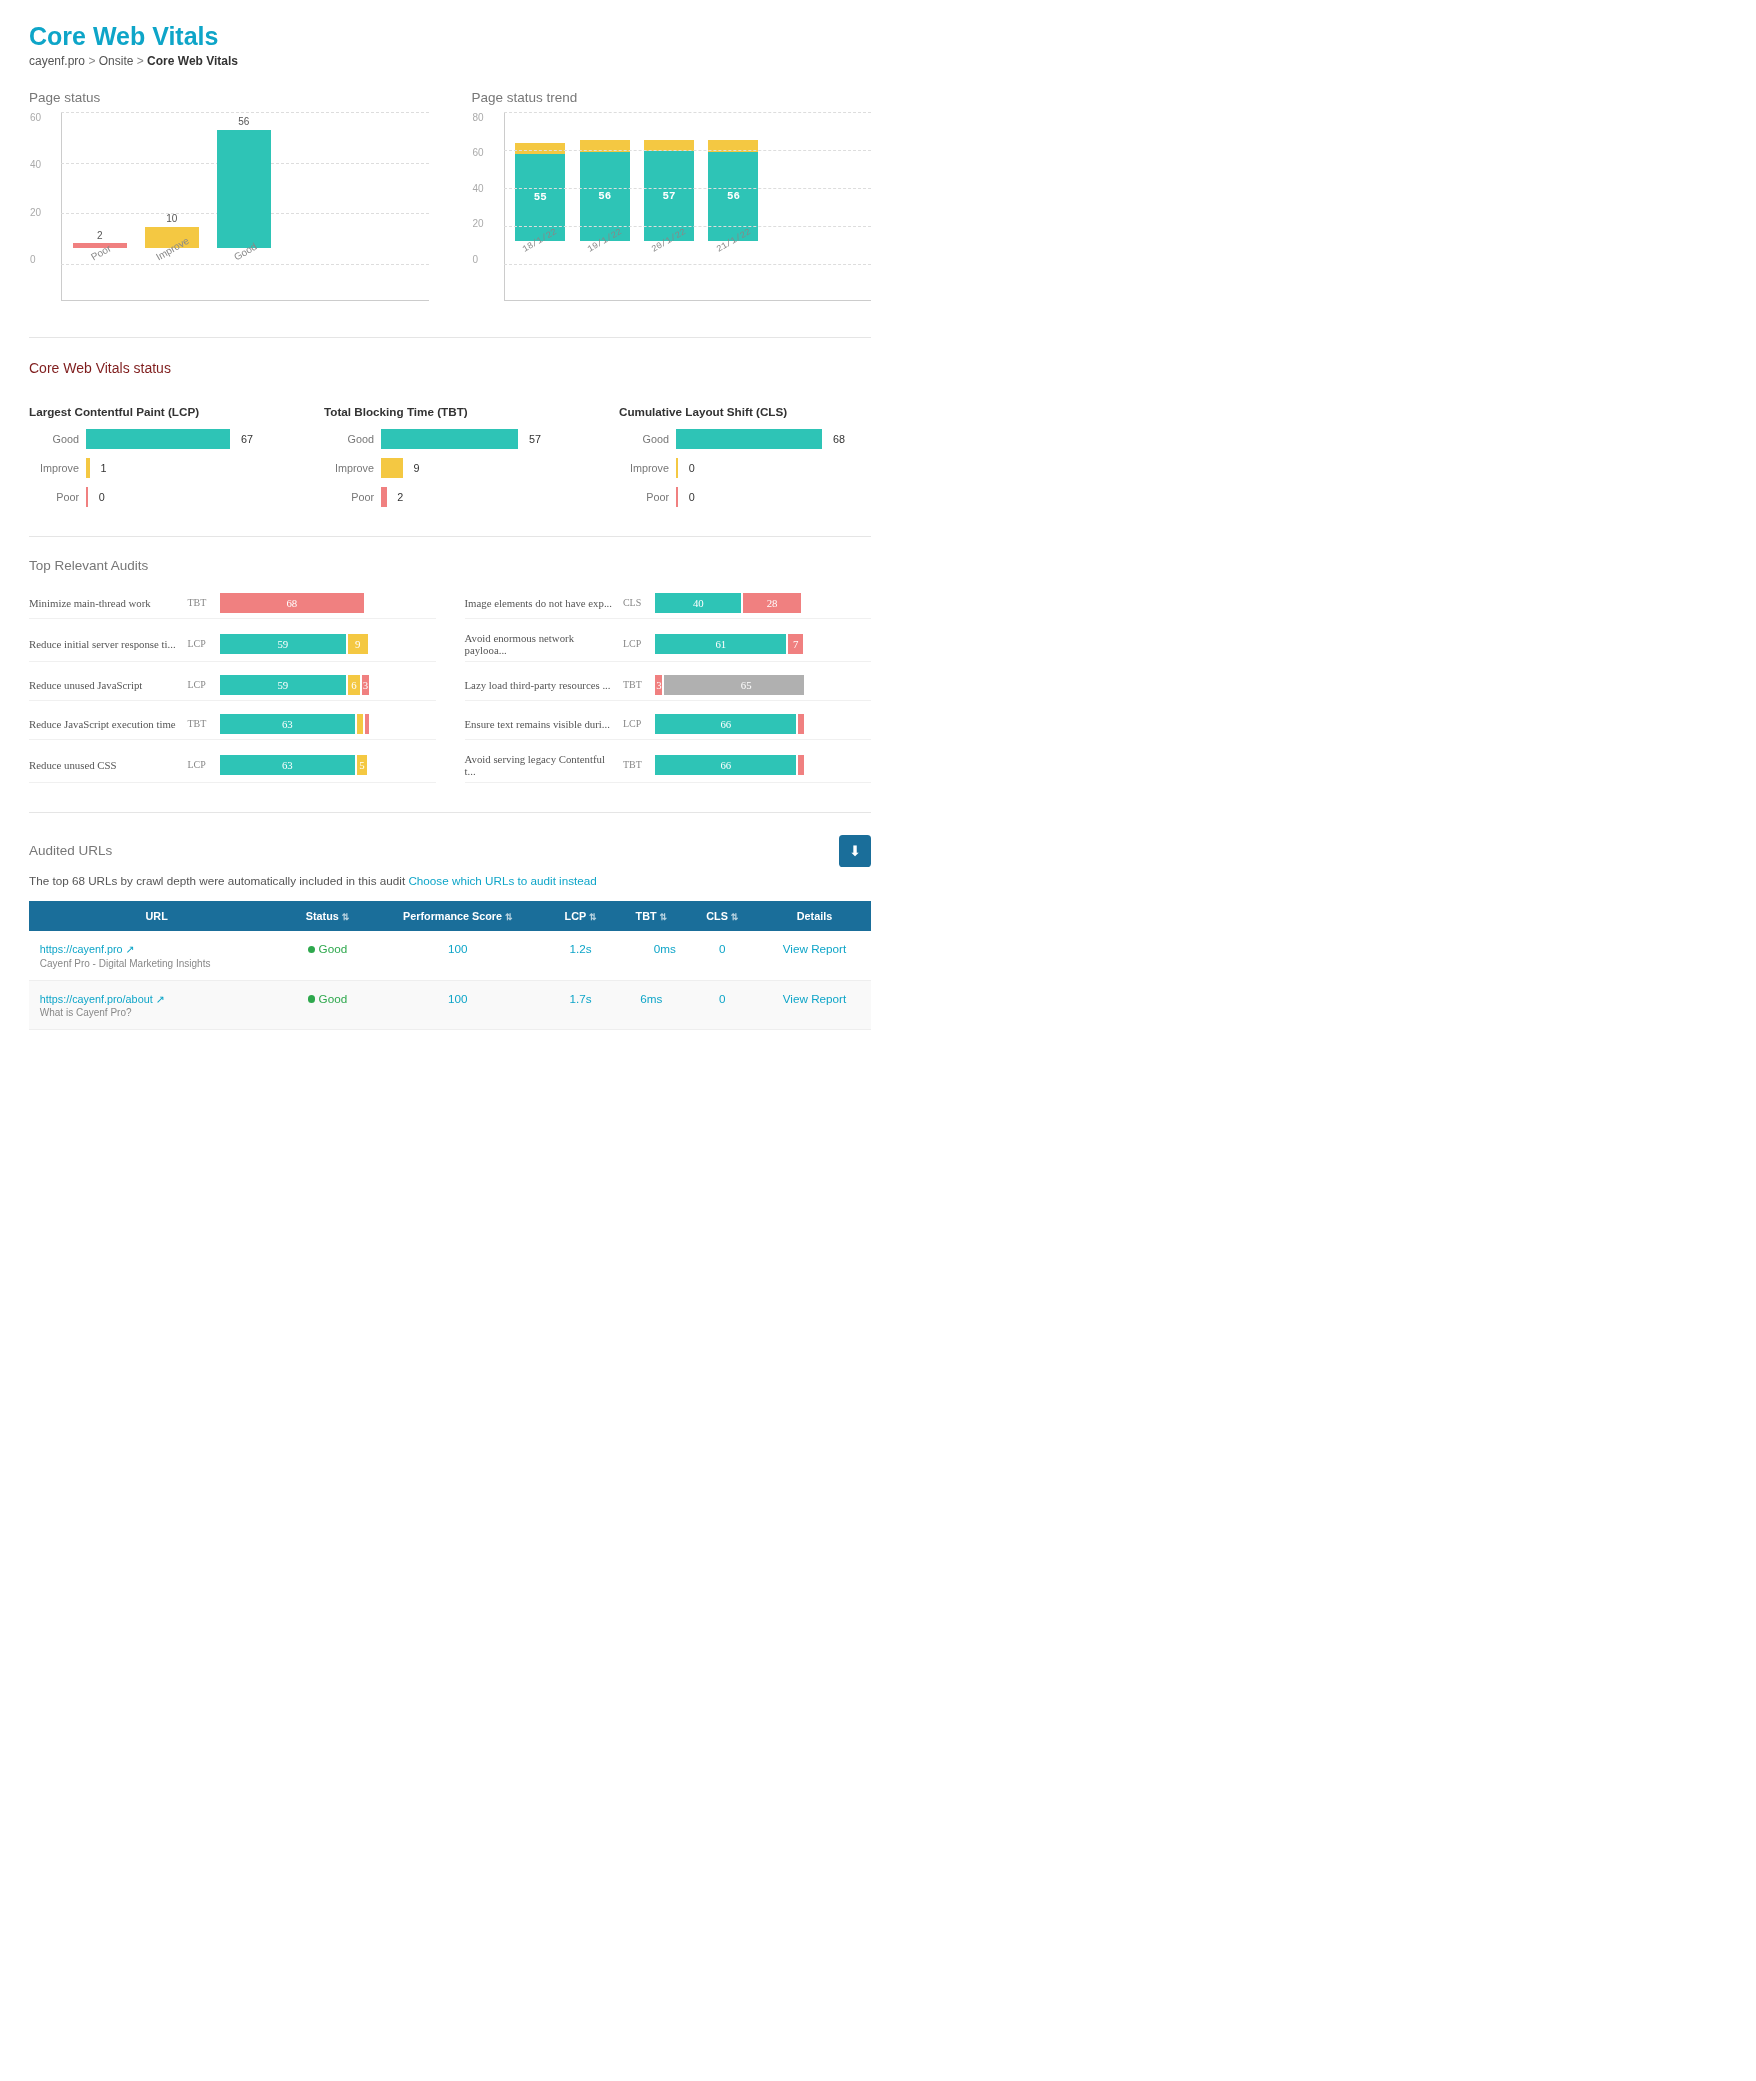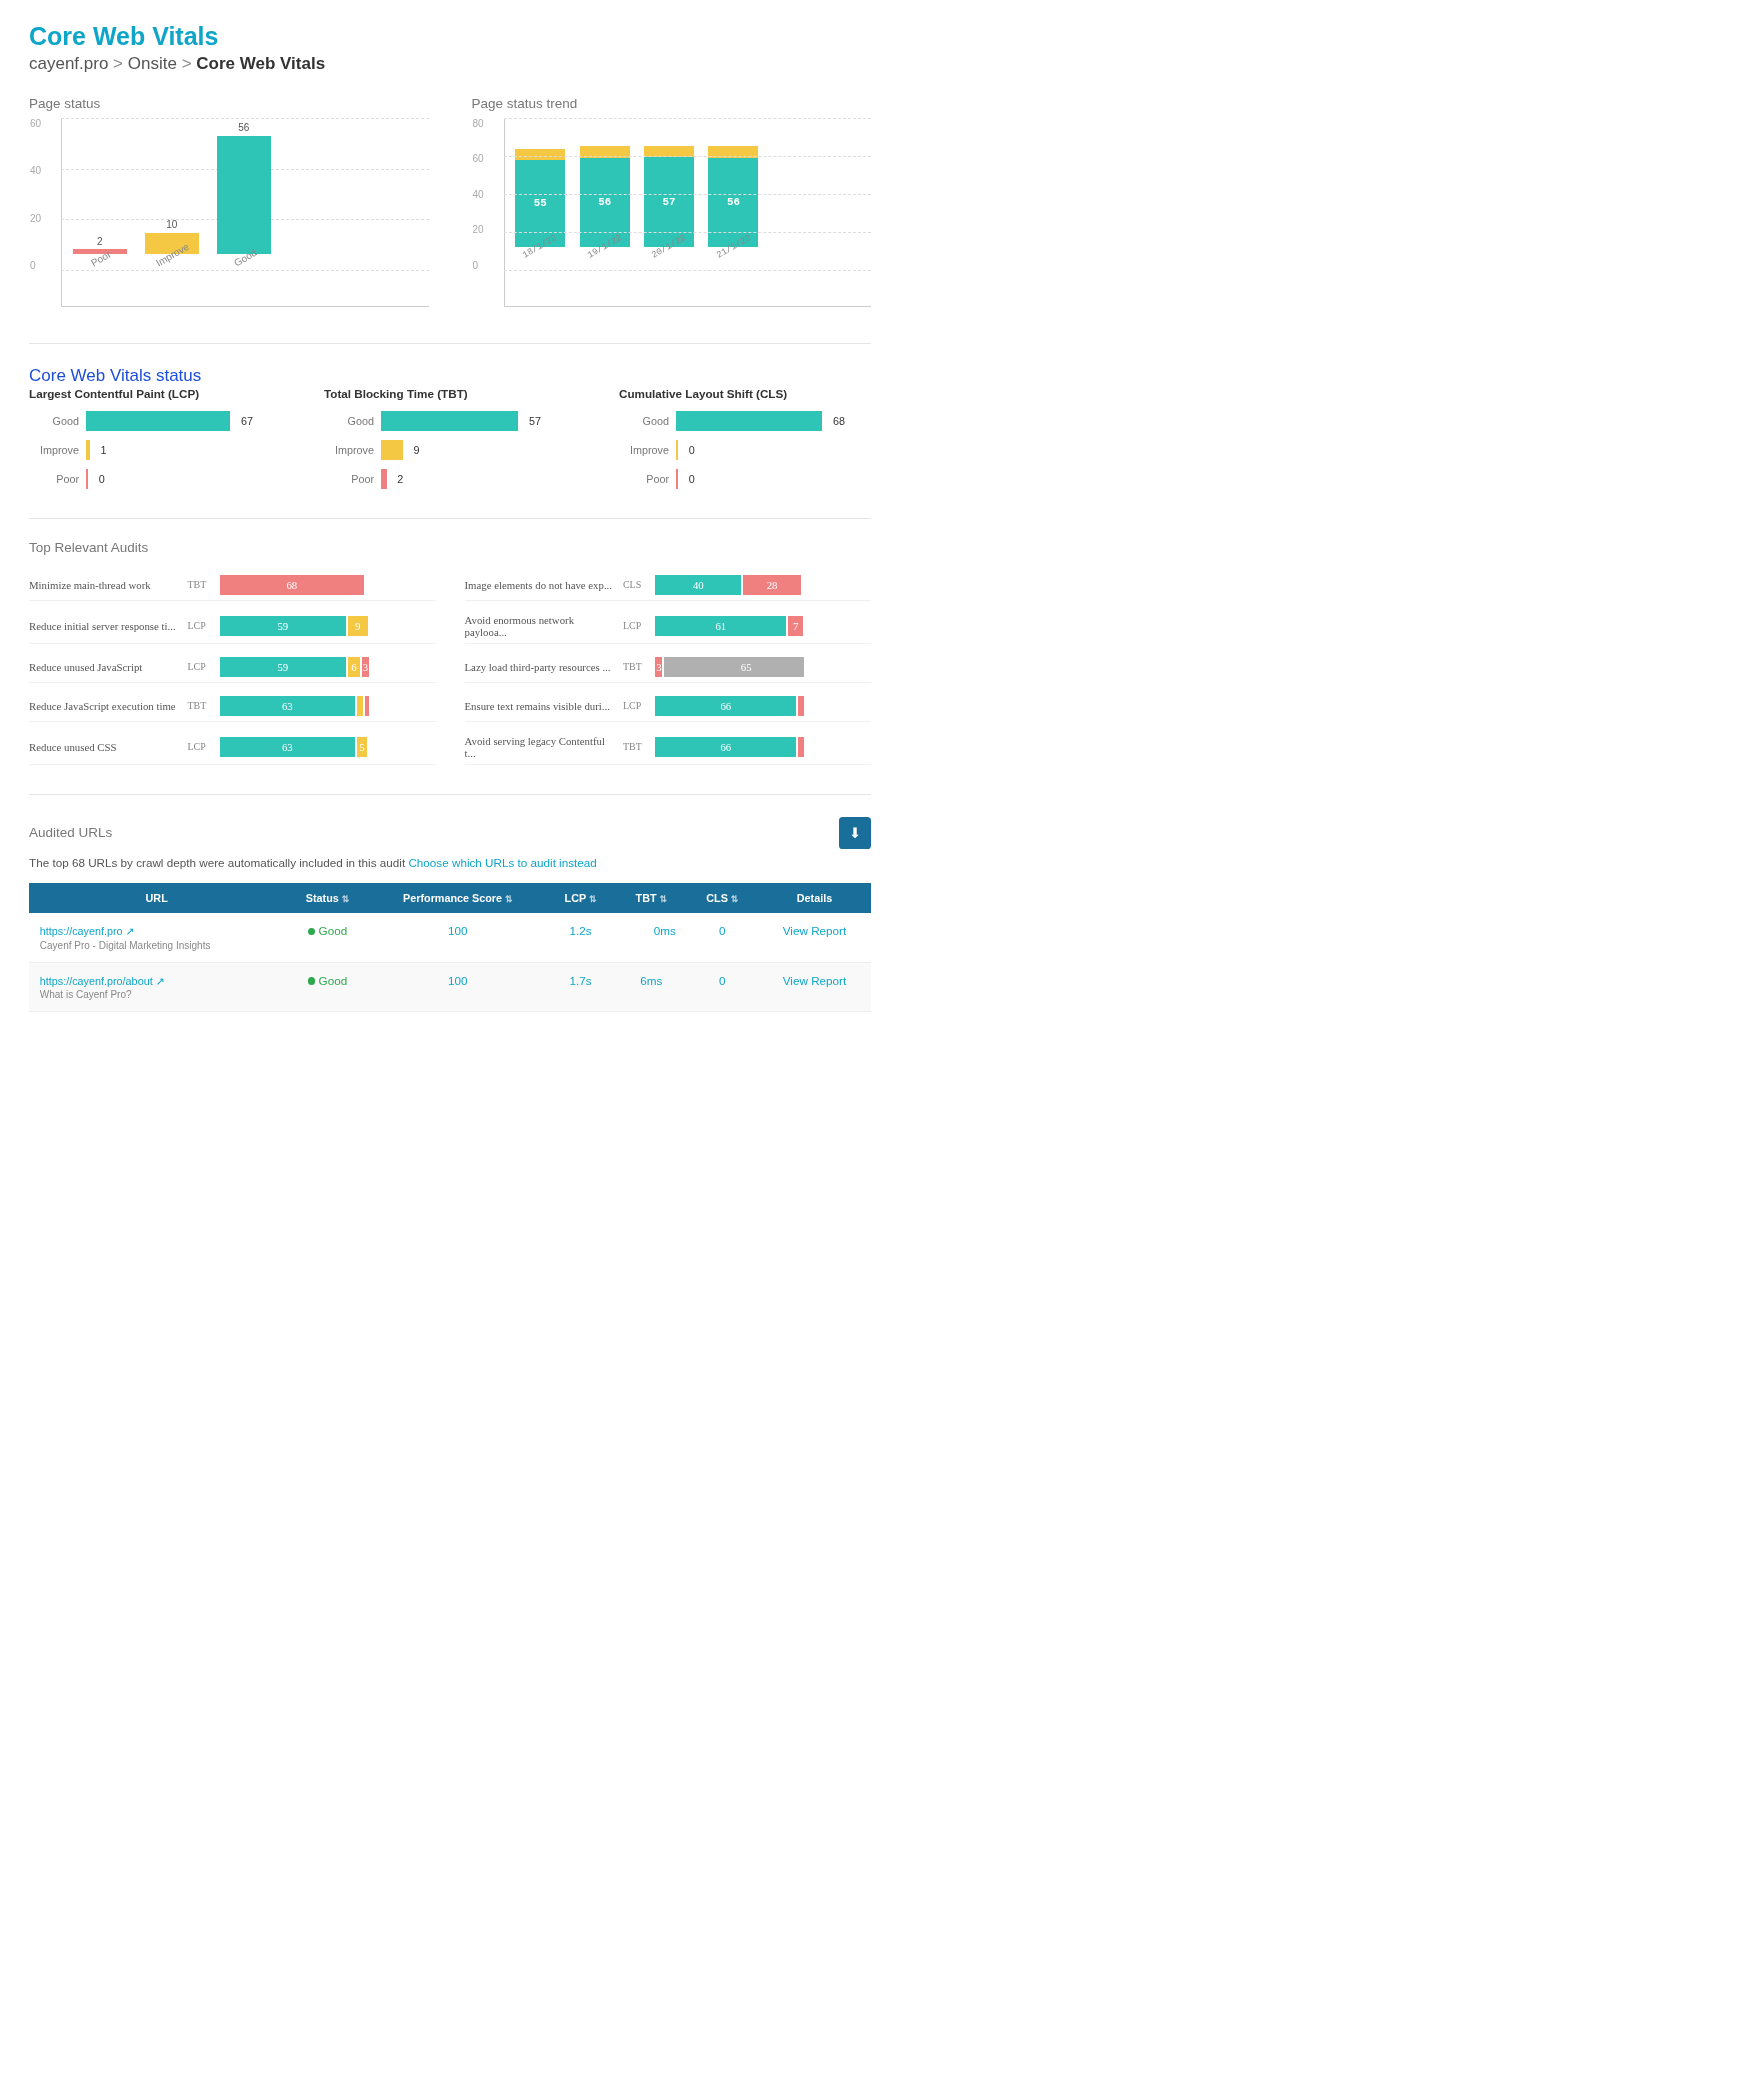--- a/index.html
+++ b/index.html
@@ -1,27 +1,27 @@
 <!DOCTYPE html>
 <html style="font-size:14.4px"><head>
   <meta charset="utf-8">
   <style>
     * { box-sizing: border-box; margin: 0; padding: 0; }
     body { font-family: -apple-system, BlinkMacSystemFont, 'Segoe UI', sans-serif; background: #fff; color: #333; font-size: 12.6px; }
     .page { padding: 21.6px 29px; max-width: 900px; }
     h1 { font-size: 25px; font-weight: 700; color: #0ea5c8; margin-bottom: 3.6px; }
-    .breadcrumb { font-size: 17px; color: #888; margin-bottom: 21.6px; }
+    .breadcrumb { font-size: 12px; color: #888; margin-bottom: 21.6px; }
     .breadcrumb span { color: #555; }
     .breadcrumb strong { color: #333; }
     .charts-row { display: flex; gap: 43px; margin-bottom: 29px; }
     .chart-block { flex: 1; }
     .chart-title { font-size: 13.5px; color: #777; margin-bottom: 7.2px; }
     .divider { border: none; border-top: 0.9px solid #e5e5e5; margin: 14.4px 0 21.6px; }
     .cwv-section { margin-bottom: 29px; }
-    .cwv-title { font-size: 17px; color: #1d4ed8; margin-bottom: 1px; }
+    .cwv-title { font-size: 14px; color: #7f1d1d; margin-bottom: 29px; }
     .cwv-charts { display: flex; gap: 0; }
     .cwv-chart { flex: 1; }
     .cwv-chart-title { font-weight: 700; font-size: 11.7px; margin-bottom: 10.8px; color: #333; }
     .cwv-bars { display: flex; flex-direction: column; gap: 9px; }
     .cwv-row { display: flex; align-items: center; gap: 7.2px; }
     .cwv-row-label { font-size: 10.8px; color: #777; width: 50px; text-align: right; }
     .audits-section { margin-bottom: 29px; }
     .audits-title { font-size: 13.5px; color: #777; margin-bottom: 14.4px; }
     .audits-grid { display: grid; grid-template-columns: 1fr 1fr; gap: 7.2px 29px; }
     .audit-row { display: flex; align-items: center; gap: 5.4px; padding: 5.4px 0; border-bottom: 0.9px solid #f0f0f0; font-family: Liberation Serif, serif; }

